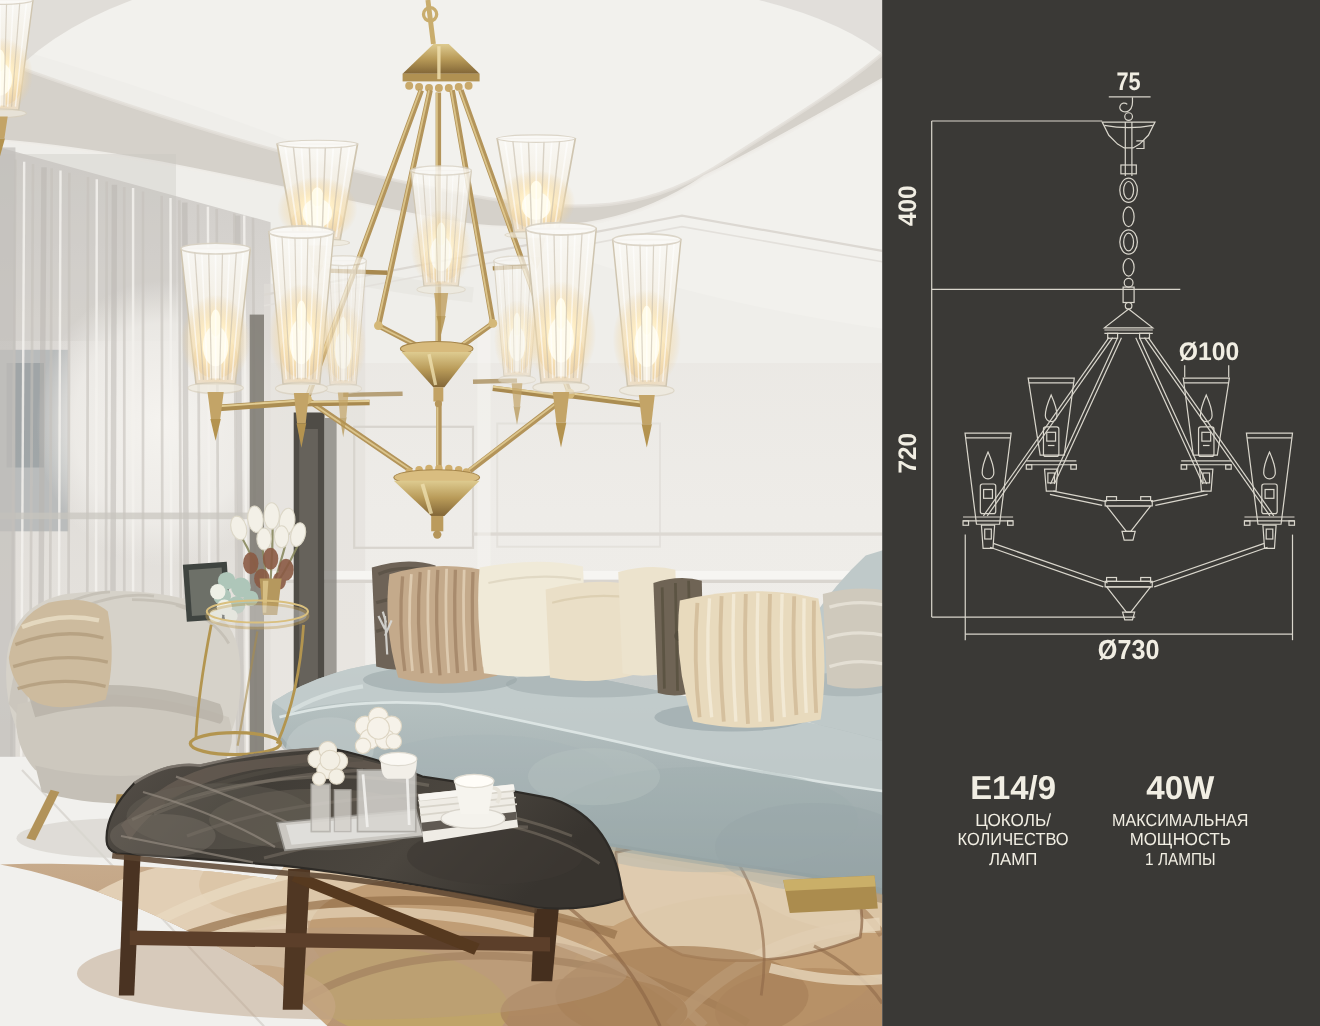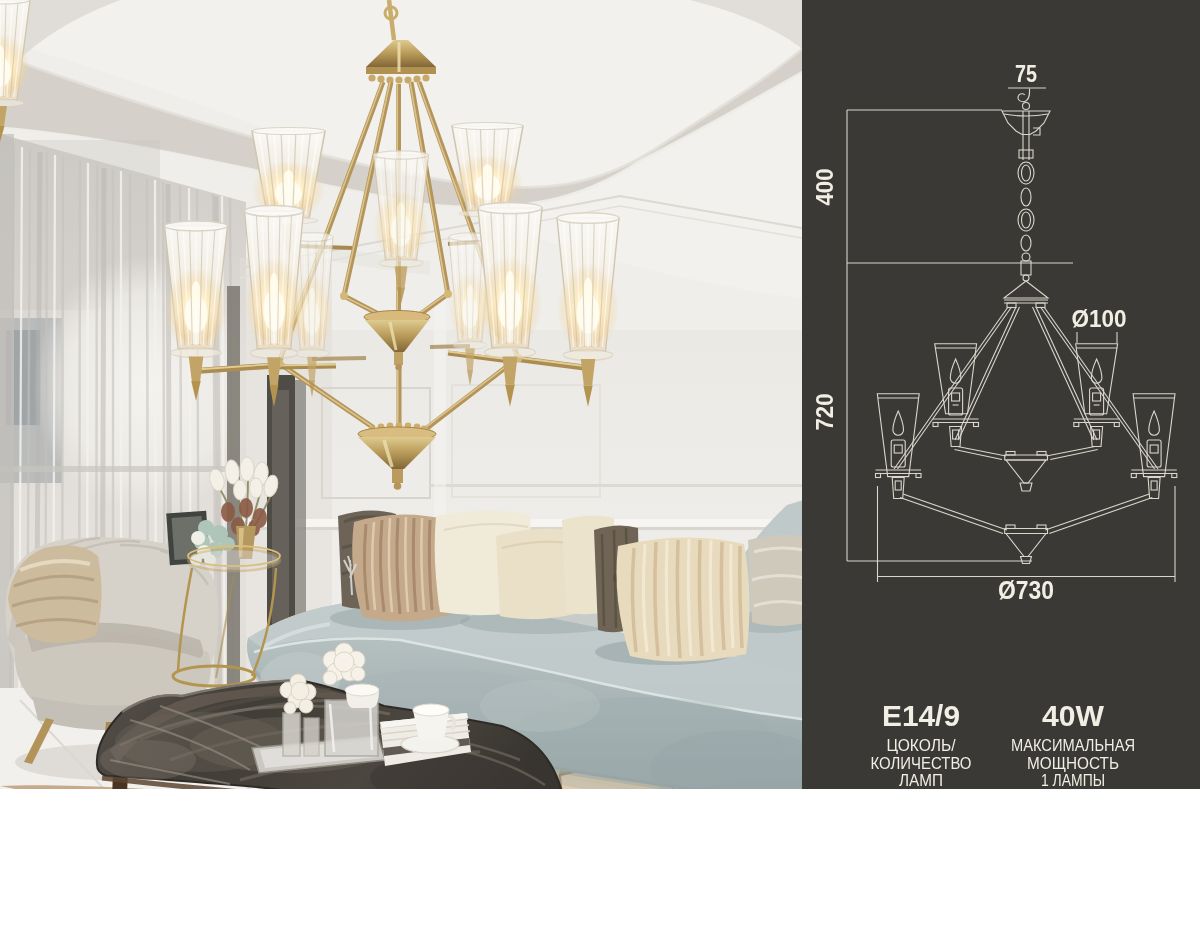--- a/index.html
+++ b/index.html
@@ -1,16 +1,16 @@
 <!DOCTYPE html>
 <html><head>
 <meta charset="utf-8">
 <style>
   html,body{margin:0;padding:0;background:#fff;}
-  #page{position:relative;width:1200px;height:789px;overflow:hidden;font-family:"Liberation Sans",sans-serif;}
+  #page{position:relative;width:1200px;height:933px;overflow:hidden;font-family:"Liberation Sans",sans-serif;}
   svg{display:block;}
 </style>
 </head>
 <body>
 <div id="page">
 <svg width="1200" height="933" viewBox="0 0 1200 933">
 <defs>
   <linearGradient id="wallG" x1="0" y1="0" x2="0" y2="1">
     <stop offset="0" stop-color="#e4e1dc"></stop>
           <stop offset="0.5" stop-color="#eeece8"></stop>

